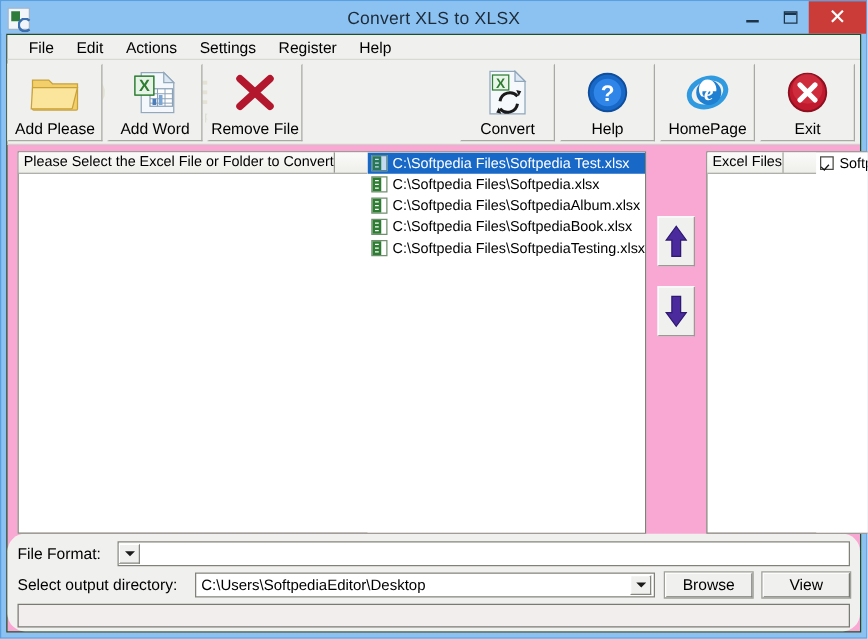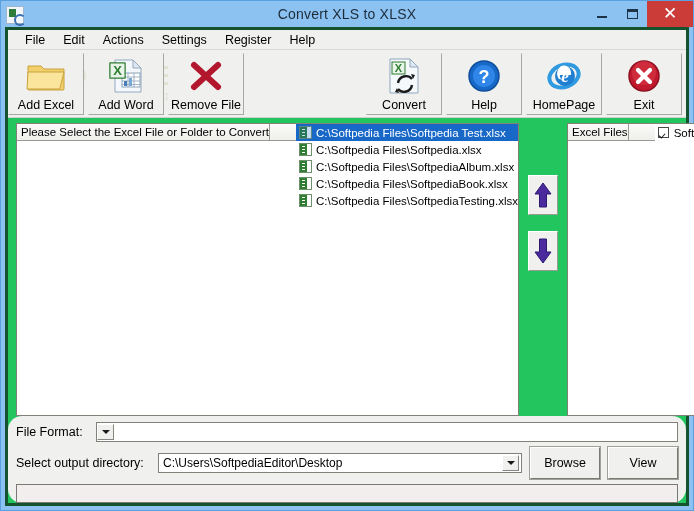--- a/index.html
+++ b/index.html
@@ -83,22 +83,22 @@
     position: absolute; left: 0; right: 0; top: 50%;
     margin-top: -9px;
     text-align: center; font-size: 17px; line-height: 18px;
     color: #ffffff; font-family: "Liberation Sans", sans-serif;
   }
 
   
   #client {
     flex: 1 1 auto;
     margin: 0 4px 4px 4px;
-    background: #22c55e;
-    border: 3px solid #14532d;
+    background: #f9a8d4;
+    border: 1px solid #14532d;
     display: flex; flex-direction: column;
     position: relative;
   }
 
   
   #menubar {
     flex: 0 0 20px; height: 20px;
     display: flex; align-items: center;
     background: #f0f0ee;
     padding-left: 8px;
@@ -326,21 +326,21 @@
     margin-left: -4px; margin-top: -2px;
     border-left: 4px solid transparent;
     border-right: 4px solid transparent;
     border-top: 4px solid #1a1a1a;
   }
   #combo-fileformat { flex: 1 1 auto; }
   #combo-outdir { flex: 1 1 auto; gap: 36px; }
 
   .pushbtn {
     flex: 0 0 70px;
-    height: 32px;
+    height: 20px;
     margin-left: 8px;
     background: #f0f0ee;
     border: 1px solid #ffffff;
     border-right-color: #7a7a74;
     border-bottom-color: #7a7a74;
     outline: 1px solid #a0a09a;
     font-size: 12.5px;
     display: flex; align-items: center; justify-content: center;
     cursor: default; color: #000;
   }
@@ -393,21 +393,21 @@
 
       <div class="tb-group">
 
         <div class="tbtn">
           <div class="tbtn-ico">
             <svg width="40" height="32" viewBox="0 0 40 32">
               <path d="M2 6 h13 l3 3 h20 v20 a1 1 0 0 1 -1 1 h-34 a1 1 0 0 1 -1 -1 z" fill="#f2cf6a" stroke="#c9a23c" stroke-width="1"></path>
               <path d="M2 12 h36 l-4 16 a1 1 0 0 1 -1 1 h-32 z" fill="#fbe49c" stroke="#c9a23c" stroke-width="1"></path>
             </svg>
           </div>
-          <div class="tbtn-label">Add Excel</div>
+          <div class="tbtn-label">Add Please</div>
         </div>
 
         <div class="tbtn">
           <div class="tbtn-ico">
             <svg width="38" height="34" viewBox="0 0 38 34">
               <path d="M8 1 h18 l8 8 v24 h-26 z" fill="#f4f8fc" stroke="#93a8bd" stroke-width="1"></path>
               <path d="M26 1 l8 8 h-8 z" fill="#dde8f2" stroke="#93a8bd" stroke-width="1"></path>
               <rect x="15" y="14" width="18" height="14" fill="#ffffff" stroke="#8ba2b8"></rect>
               <g stroke="#8ba2b8" stroke-width="0.8">
                 <line x1="15" y1="18" x2="33" y2="18"></line>

